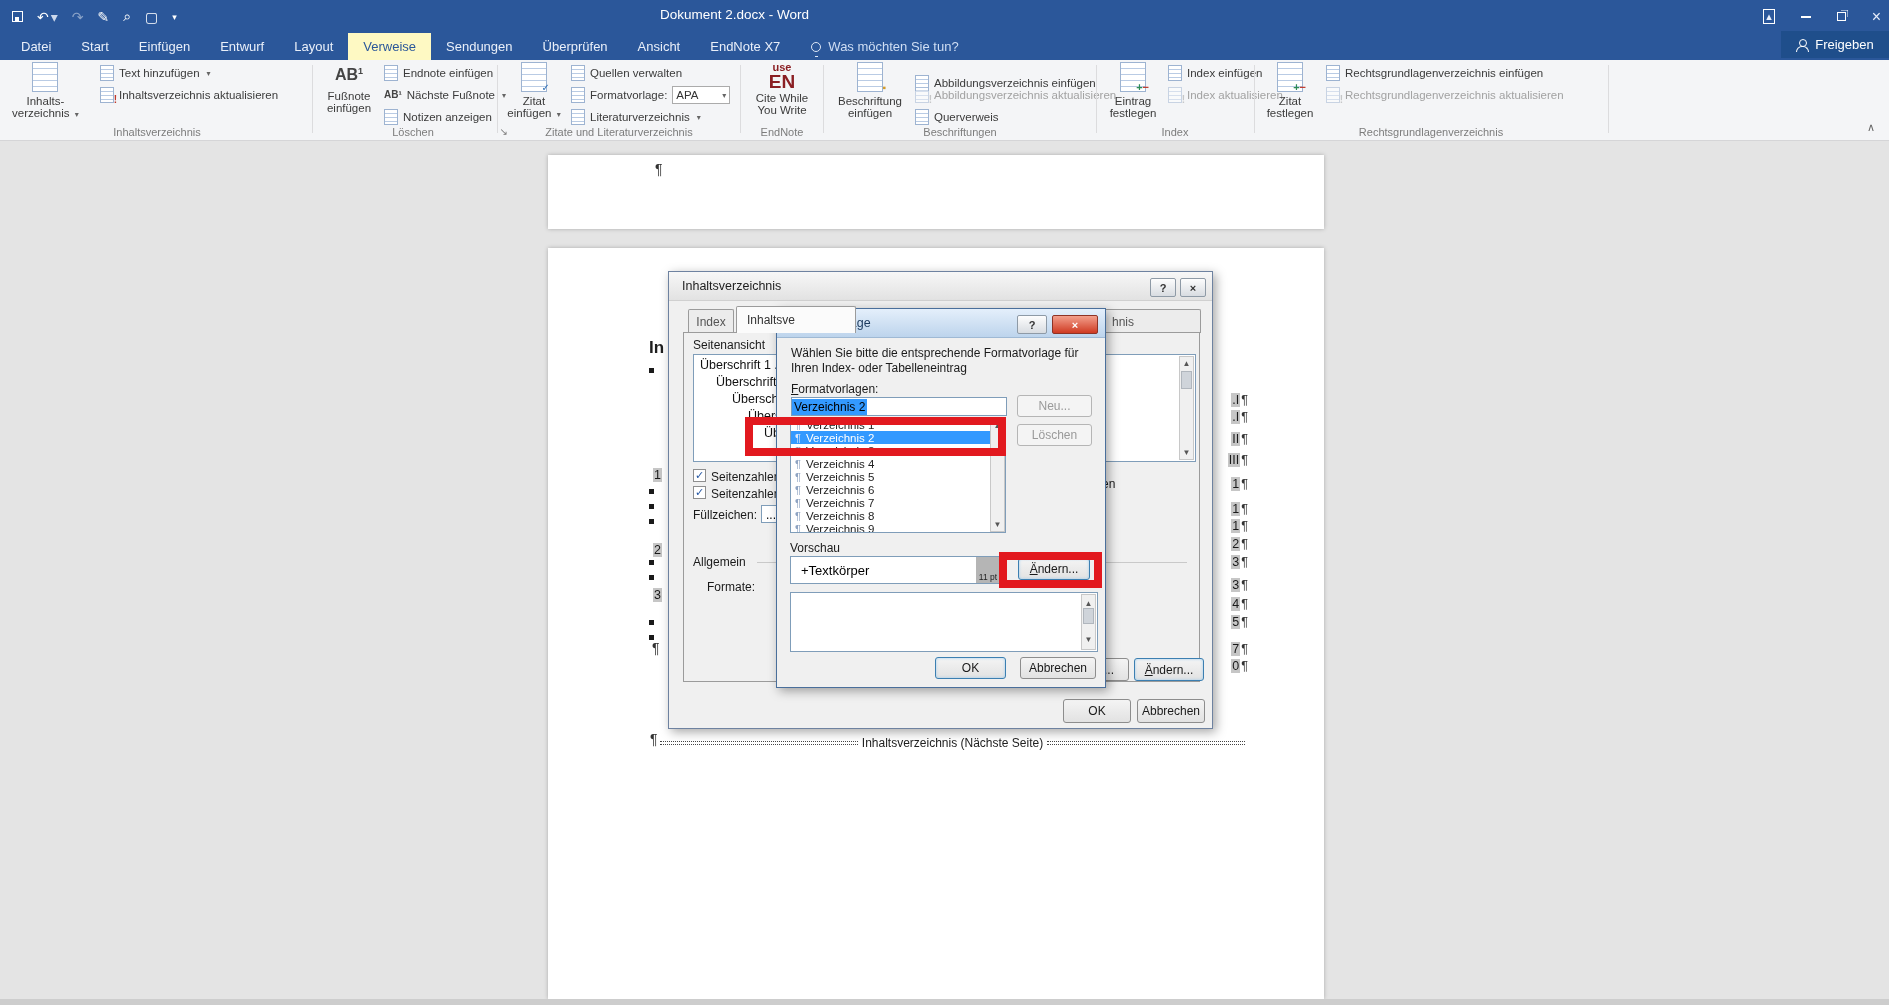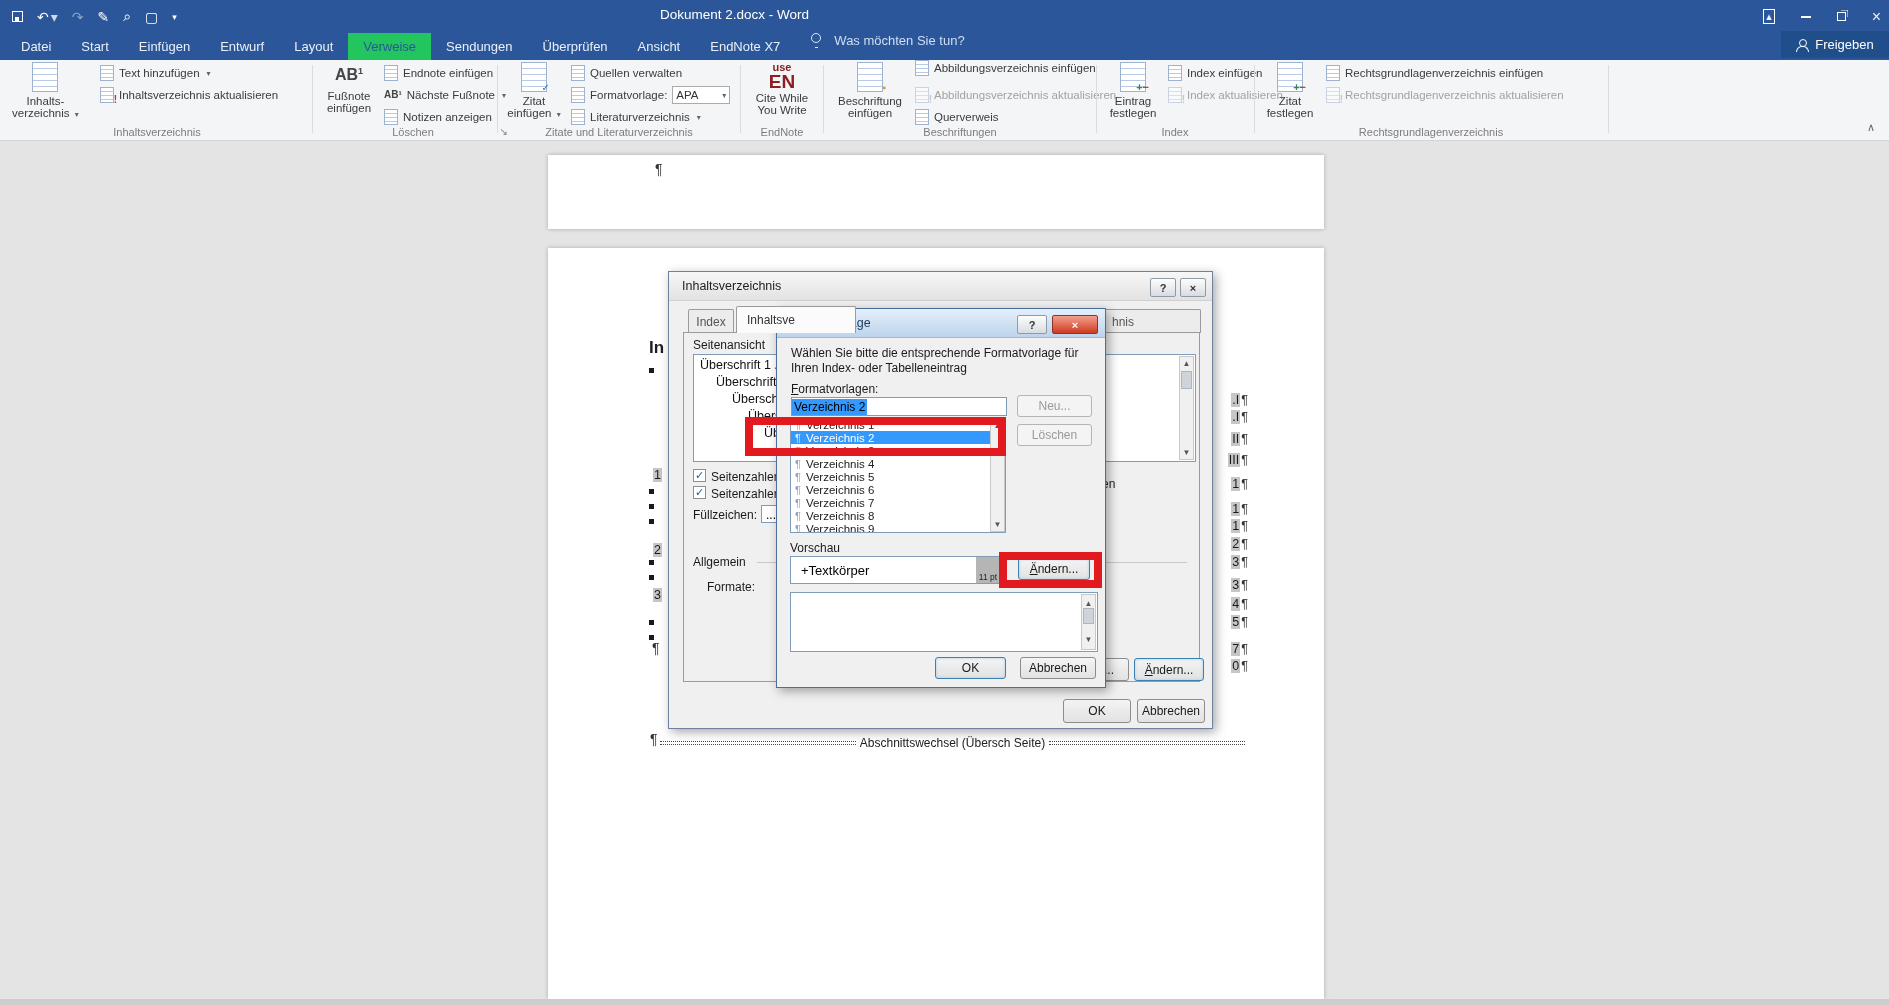--- a/index.html
+++ b/index.html
@@ -16,22 +16,22 @@
   .floppy:after{content:"";position:absolute;left:2px;bottom:0;width:4px;height:4px;background:#fff;}
   #win-title{position:absolute;left:660px;top:7px;font-size:13.5px;color:#fff;}
   .winbtns{position:absolute;right:8px;top:0;height:33px;display:flex;align-items:center;gap:26px;}
   .winbtns span{font-size:13px;color:#e8eefb;}
   .restore-box{display:inline-block;width:9px;height:9px;border:1.2px solid #fff;box-shadow:2px -2px 0 -0.5px #2b579a,3px -3px 0 -1px #fff;}
   .minim{display:inline-block;width:10px;height:2px;background:#fff;}
 
   
   #tabrow{left:0;top:33px;width:1889px;height:27px;background:#2b579a;display:flex;align-items:stretch;padding-left:6px;}
   .rtab{color:#e9eff9;font-size:13px;padding:0 15px;display:flex;align-items:center;white-space:nowrap;}
-  .rtab.active{background:#22c55e;color:#2b579a;}
-  #tellme{display:flex;align-items:flex-start;gap:13px;color:#cfdef4;font-size:13px;padding-left:16px;}
+  .rtab.active{background:#fef9c3;color:#2b579a;}
+  #tellme{display:flex;align-items:center;gap:7px;color:#cfdef4;font-size:13px;padding-left:16px;}
   .bulb{display:inline-block;width:10px;height:10px;border:1.5px solid #dde7f6;border-radius:50%;position:relative;}
   .bulb:after{content:"";position:absolute;left:2.5px;top:10px;width:3px;height:3px;border-bottom:1.5px solid #dde7f6;}
   #share{position:absolute;right:0;top:31px;width:108px;height:27px;background:#1f4e8b;color:#fff;display:flex;align-items:center;justify-content:center;gap:7px;font-size:13px;}
   .person{display:inline-block;position:relative;width:12px;height:12px;}
   .person:before{content:"";position:absolute;left:3px;top:0;width:6px;height:6px;border-radius:50%;border:1.2px solid #fff;}
   .person:after{content:"";position:absolute;left:0;top:7px;width:11px;height:5px;border:1.2px solid #fff;border-bottom:none;border-radius:6px 6px 0 0;}
 
   
   #ribbon{left:0;top:60px;width:1889px;height:81px;background:#f4f5f7;border-bottom:1px solid #d5d5d7;}
   .group{position:absolute;top:0;height:80px;}
@@ -239,21 +239,21 @@
     <div class="gdiv" style="left:823px;"></div>
 
     <div class="group" style="left:825px;width:270px;">
       <div class="bigbtn" style="left:6px;width:78px;">
         <span class="doc big">
             <span class="badge" style="color:#d29b2a">▪</span>
           </span>
         <span class="cap">Beschriftung</span>
         <span class="cap">einfügen</span>
       </div>
-      <div class="rrow" style="left:90px;top:0;">
+      <div class="rrow" style="left:90px;top:15px;">
         <span class="doc"></span>
         <span>Abbildungsverzeichnis einfügen</span>
       </div>
       <div class="rrow disabled" style="left:90px;top:27px;">
         <span class="doc" style="opacity:.5">
             <span class="badge gray">!</span>
           </span>
         <span>Abbildungsverzeichnis aktualisieren</span>
       </div>
       <div class="rrow" style="left:90px;top:49px;">
@@ -342,21 +342,21 @@
       <div class="tocnum-row" style="left: 1220px; top: 555px; width: 28px; text-align: right;"><span class="n">3</span><span class="p">¶</span></div>
       <div class="tocnum-row" style="left: 1220px; top: 578px; width: 28px; text-align: right;"><span class="n">3</span><span class="p">¶</span></div>
       <div class="tocnum-row" style="left: 1220px; top: 597px; width: 28px; text-align: right;"><span class="n">4</span><span class="p">¶</span></div>
       <div class="tocnum-row" style="left: 1220px; top: 615px; width: 28px; text-align: right;"><span class="n">5</span><span class="p">¶</span></div>
       <div class="tocnum-row" style="left: 1220px; top: 642px; width: 28px; text-align: right;"><span class="n">7</span><span class="p">¶</span></div>
       <div class="tocnum-row" style="left: 1220px; top: 659px; width: 28px; text-align: right;"><span class="n">0</span><span class="p">¶</span></div>
     </div>
   <span class="pilcrow" style="left:650px;top:731px;">¶</span>
   <div id="secbreak">
     <span class="ln"></span>
-    <span class="lbl">Abschnittswechsel (Übersch Seite)</span>
+    <span class="lbl">Inhaltsverzeichnis (Nächste Seite)</span>
     <span class="ln"></span>
   </div>
   <div id="statusbar"></div>
 
   <div class="dlg" style="left:668px;top:271px;width:545px;height:458px;">
     <div class="dlg-title t-gray">
       <span>Inhaltsverzeichnis</span>
     </div>
     <div class="cap-btn" style="right:36px;width:26px;">?</div>
     <div class="cap-btn" style="right:6px;width:26px;">×</div>

